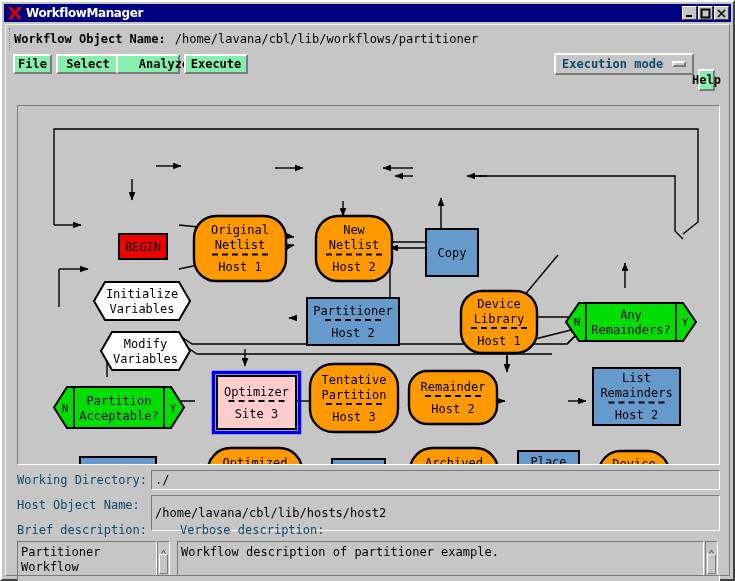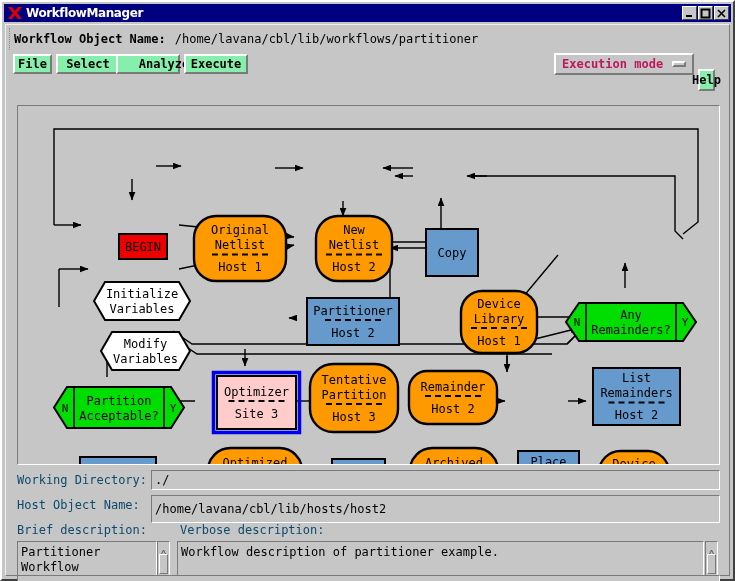--- a/index.html
+++ b/index.html
@@ -87,21 +87,21 @@
 
   .optmenu{
     position:absolute;top:2px;left:545px;width:140px;height:22px;
     background:#c6c6c6;
     border-top:2px solid #ffffff;border-left:2px solid #ffffff;
     border-right:2px solid #7a7a7a;border-bottom:2px solid #7a7a7a;
     display:flex;align-items:center;box-sizing:border-box;cursor:default;
   }
   .optmenu .om-label{
     font-family:"DejaVu Sans Mono","Liberation Mono",monospace;
-    font-size:12px;font-weight:bold;color:#be185d;margin-left:6px;white-space:nowrap;
+    font-size:12px;font-weight:bold;color:#0c4a6e;margin-left:6px;white-space:nowrap;
   }
   .om-ind{
     margin-left:auto;margin-right:6px;width:14px;height:6px;background:#c6c6c6;
     border-top:2px solid #ffffff;border-left:2px solid #ffffff;
     border-right:2px solid #7a7a7a;border-bottom:2px solid #7a7a7a;
     box-sizing:border-box;
   }
 
   
   .canvas-wrap{
@@ -422,21 +422,21 @@
     <div class="formpane">
 
       <div class="frow" style="left:0px;top:0px;">
         <span class="ftext">Working Directory:</span>
       </div>
       <div class="textfield" style="position:absolute;left:134px;top:-1px;width:569px;height:20px;">./</div>
 
       <div class="frow" style="left:0px;top:25px;">
         <span class="ftext">Host Object Name:</span>
       </div>
-      <div class="textfield" style="position:absolute;left:134px;top:24px;width:569px;height:28px;">/home/lavana/cbl/lib/hosts/host2</div>
+      <div class="textfield" style="position:absolute;left:134px;top:24px;width:569px;height:36px;">/home/lavana/cbl/lib/hosts/host2</div>
 
       <div class="frow" style="left:0px;top:50px;">
         <span class="ftext">Brief description:</span>
       </div>
       <div class="frow" style="left:163px;top:50px;">
         <span class="ftext">Verbose description:</span>
       </div>
 
       <div class="textarea" style="left:0px;top:70px;width:140px;height:50px;">Partitioner
 Workflow</div>

